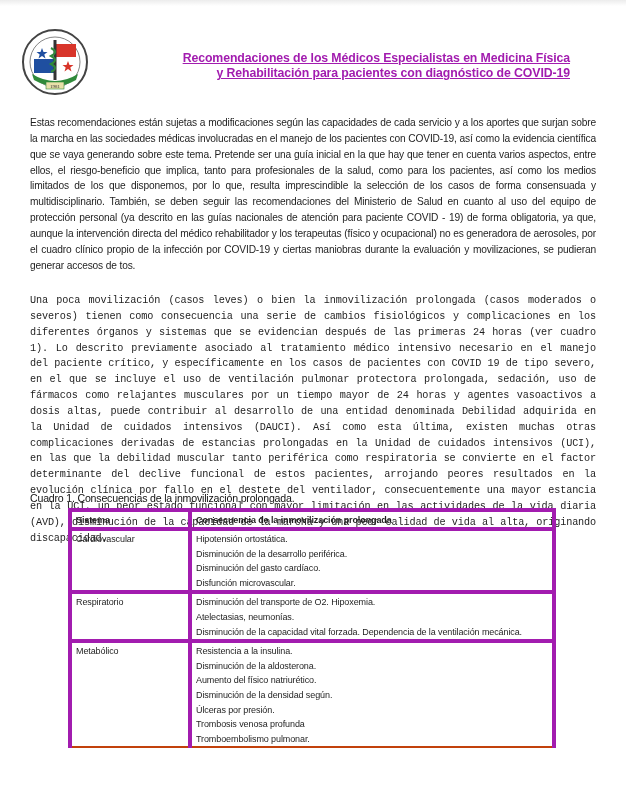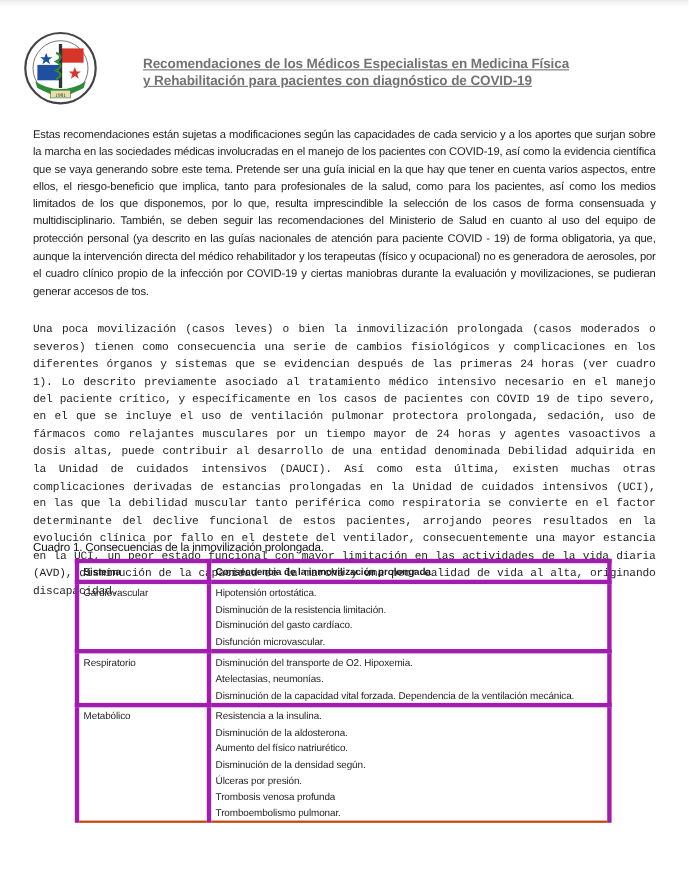--- a/index.html
+++ b/index.html
@@ -1,23 +1,23 @@
 <!DOCTYPE html>
 <html><head>
 <meta charset="utf-8">
 <style>
   * { box-sizing: border-box; margin: 0; padding: 0; }
   html, body { width: 626px; height: 798px; background: #ffffff; overflow: hidden; }
   body { position: relative; font-family: "Liberation Sans", sans-serif; color: #1a1a1a; }
   .top-shade { position: absolute; left: 0; top: 0; width: 626px; height: 6px;
     background: linear-gradient(#ececec, #ffffff); }
   .logo { position: absolute; left: 20px; top: 28px; width: 70px; height: 68px; }
-  .title { position: absolute; left: 130px; top: 51px; width: 440px; text-align: left;
+  .title { position: absolute; left: 130px; top: 51px; width: 440px; text-align: right;
     font-family: "Liberation Sans", sans-serif; font-weight: bold; font-size: 12.3px;
-    line-height: 15px; text-decoration: underline; color: #737373; letter-spacing: -0.1px; }
+    line-height: 15px; text-decoration: underline; color: #a21caf; letter-spacing: -0.1px; }
   .para { position: absolute; left: 30px; width: 566px; font-size: 10.2px; line-height: 15.85px;
     text-align: justify; color: #1e1e1e; letter-spacing: -0.15px; }
   .p1 { top: 115px; }
   .p2 { top: 293px; font-family: Liberation Mono, monospace; }
   .caption { position: absolute; left: 30px; top: 492px; font-weight: normal; font-size: 10.6px;
     color: #111; letter-spacing: -0.2px; }
   table.cuadro { position: absolute; left: 68px; top: 508px; width: 488px;
     border-collapse: collapse; font-size: 9px; color: #1e1e1e; letter-spacing: -0.1px; }
   table.cuadro td, table.cuadro th { border: 4px solid #a21caf; padding: 1px 4px 0 4px;
     vertical-align: top; text-align: left; font-weight: normal; }
@@ -64,21 +64,21 @@
     <tr>
       <th>Sistema</th>
       <th>Consecuencia de la inmovilización prolongada</th>
     </tr>
   </thead>
   <tbody>
     <tr class="group">
       <td class="sys">Cardiovascular</td>
       <td class="cons">
         <div>Hipotensión ortostática.</div>
-        <div>Disminución de la resistencia limitación.</div>
+        <div>Disminución de la desarrollo periférica.</div>
         <div>Disminución del gasto cardíaco.</div>
         <div>Disfunción microvascular.</div>
       </td>
     </tr>
     <tr class="group">
       <td class="sys">Respiratorio</td>
       <td class="cons">
         <div>Disminución del transporte de O2. Hipoxemia.</div>
         <div>Atelectasias, neumonías.</div>
         <div>Disminución de la capacidad vital forzada. Dependencia de la ventilación mecánica.</div>

